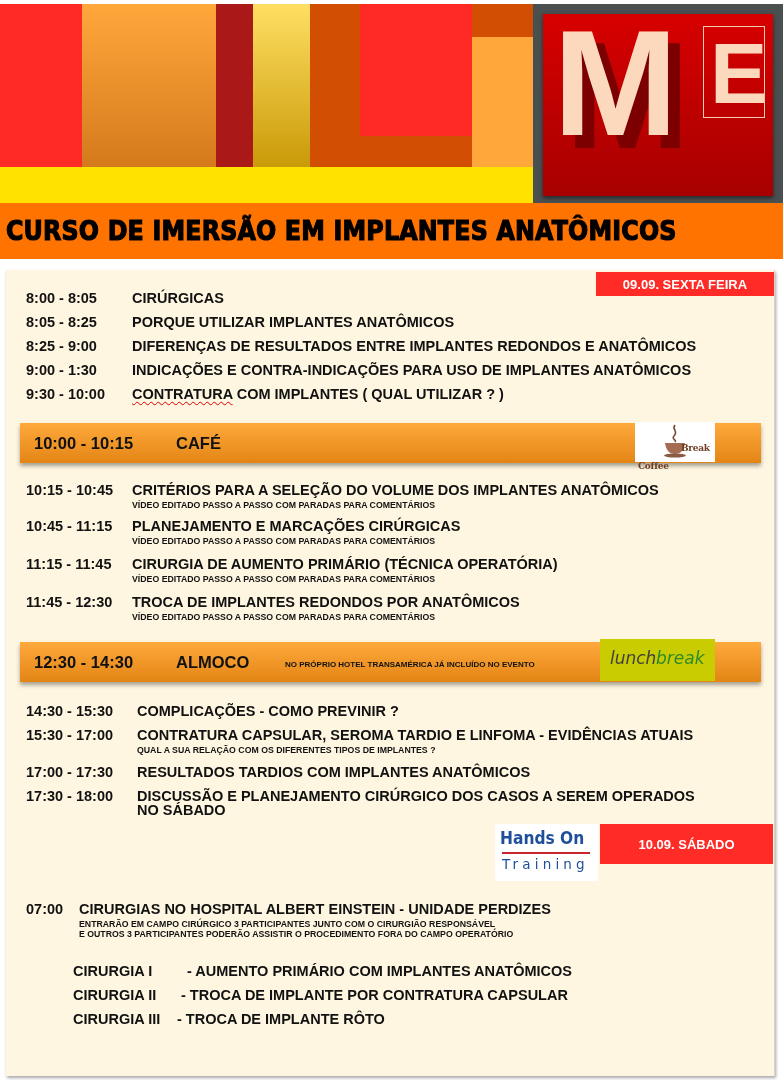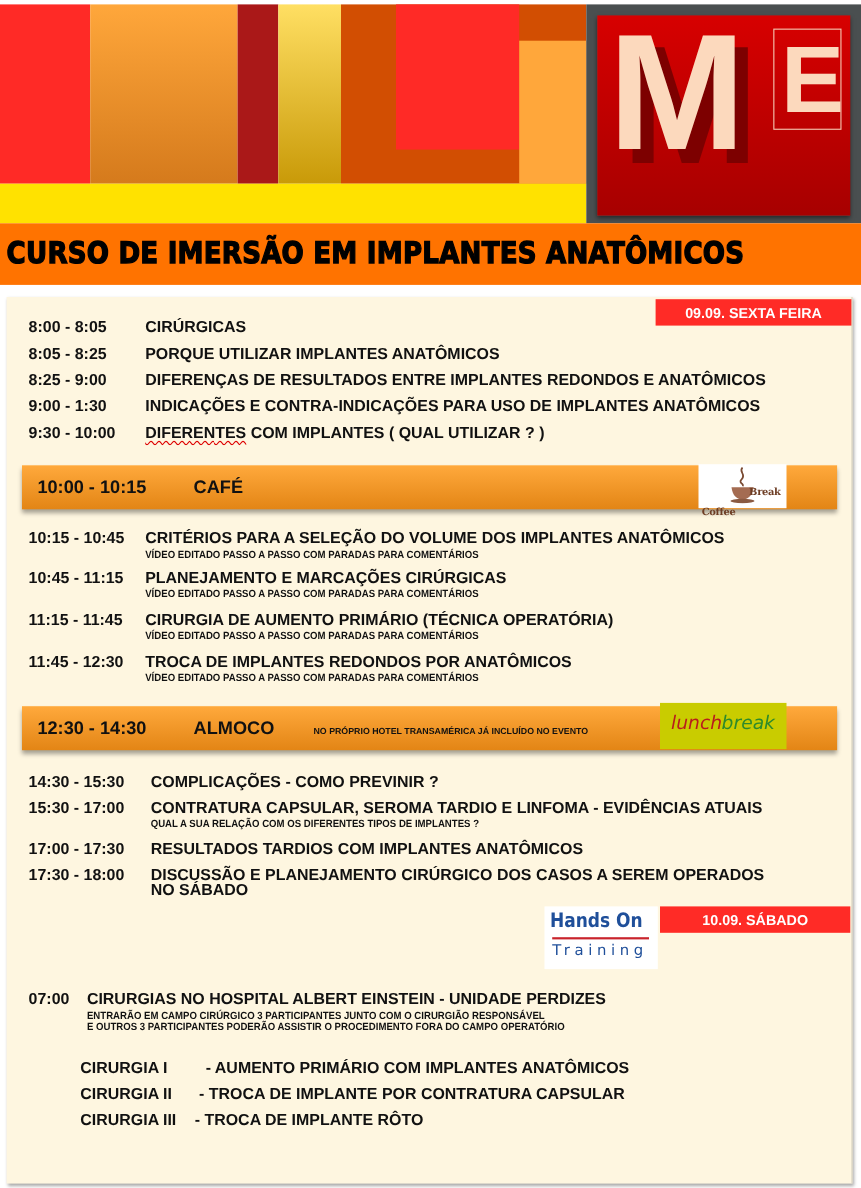--- a/index.html
+++ b/index.html
@@ -40,21 +40,21 @@
           transform: scaleX(0.88); transform-origin: left center; white-space: nowrap;
           -webkit-text-stroke: 1.2px #000; }
 
   
   .panel { position: absolute; left: 6px; top: 270px; width: 769px; height: 806px; background: #fef6e0;
           box-shadow: 1px 2px 3px rgba(0,0,0,.35); border-right: 1px solid #d8d2c2; }
 
   .date-badge { position: absolute; background: #ff2b26; color: #fff; font-weight: bold; font-size: 13px;
           font-family: "Liberation Sans", sans-serif; display: flex; align-items: center; justify-content: center; }
   .date-badge-1 { left: 596px; top: 272px; width: 178px; height: 24px; }
-  .date-badge-2 { left: 600px; top: 824px; width: 173px; height: 24px; }
+  .date-badge-2 { left: 600px; top: 824px; width: 173px; height: 40px; }
 
   .row { position: absolute; font-family: "Liberation Sans", sans-serif; font-weight: bold; font-size: 14.5px;
           line-height: 17px; color: #111; white-space: nowrap; }
   .row .time { display: inline-block; }
   .row .label { display: inline-block; }
   .sub { position: absolute; font-family: "Liberation Sans", sans-serif; font-weight: bold; font-size: 9.5px;
           line-height: 11px; color: #111; white-space: nowrap; transform: scaleX(0.92); transform-origin: left center; }
   .spell { text-decoration: underline wavy #d00; text-decoration-thickness: 1px; text-underline-offset: 2px; }
 
   
@@ -66,21 +66,21 @@
           color: #111; white-space: nowrap; }
 
   .coffee-logo { position: absolute; left: 635px; top: 422px; width: 80px; height: 40px; background: #fff;
           font-family: "DejaVu Serif", serif; font-size: 9px; color: #6d3d24; }
   .coffee-logo .cw1 { position: absolute; left: 3px; top: 39px; font-weight: bold; letter-spacing: -0.3px; }
   .coffee-logo .cw2 { position: absolute; left: 46px; top: 21px; font-weight: bold; letter-spacing: -0.3px; }
   .coffee-logo svg { position: absolute; left: 28px; top: 2px; }
 
   .lunch-logo { position: absolute; left: 600px; top: 639px; width: 115px; height: 42px; background: #c9cc00;
           font-family: "DejaVu Sans", sans-serif; font-style: italic; font-size: 17px; line-height: 42px; }
-  .lunch-logo .lw1 { position: absolute; left: 10px; top: -2px; color: #b91c1c; }
+  .lunch-logo .lw1 { position: absolute; left: 10px; top: -2px; color: #404040; }
   .lunch-logo .lw2 { position: absolute; left: 56px; top: -2px; color: #2d8a2b; }
 
   .hands-logo { position: absolute; left: 495px; top: 824px; width: 103px; height: 57px; background: #fff; }
   .hands-logo .h1 { position: absolute; left: 5px; top: 3px; font-family: "DejaVu Sans", sans-serif; font-weight: bold;
           font-size: 18px; line-height: 22px; color: #1f4f9a; transform: scaleX(0.86); transform-origin: left center; white-space: nowrap; }
   .hands-logo .hline { position: absolute; left: 7px; top: 28px; width: 88px; height: 2px; background: #c9242c; }
   .hands-logo .h2 { position: absolute; left: 7px; top: 32px; font-family: "DejaVu Sans", sans-serif;
           font-size: 13.5px; letter-spacing: 4.2px; color: #1f4f9a; white-space: nowrap; }
 </style>
 </head>
@@ -121,21 +121,21 @@
 <div class="row" style="left:26px; top:314px;">
   <span class="time" style="width:106px;">8:05 - 8:25</span><span class="label">PORQUE UTILIZAR IMPLANTES ANATÔMICOS</span>
 </div>
 <div class="row" style="left:26px; top:338px;">
   <span class="time" style="width:106px;">8:25 - 9:00</span><span class="label">DIFERENÇAS DE RESULTADOS ENTRE IMPLANTES REDONDOS E ANATÔMICOS</span>
 </div>
 <div class="row" style="left:26px; top:362px;">
   <span class="time" style="width:106px;">9:00 - 1:30</span><span class="label">INDICAÇÕES E CONTRA-INDICAÇÕES PARA USO DE IMPLANTES ANATÔMICOS</span>
 </div>
 <div class="row" style="left:26px; top:386px;">
-  <span class="time" style="width:106px;">9:30 - 10:00</span><span class="label"><span class="spell">DIFERENTES</span><span> COM IMPLANTES ( QUAL UTILIZAR ? )</span></span>
+  <span class="time" style="width:106px;">9:30 - 10:00</span><span class="label"><span class="spell">CONTRATURA</span><span> COM IMPLANTES ( QUAL UTILIZAR ? )</span></span>
 </div>
 
 <div class="break-bar" style="top:423px;">
   <span class="bt">10:00  - 10:15</span>
   <span class="bt" style="left:156px;">CAFÉ</span>
 </div>
 <div class="coffee-logo">
   <svg width="24" height="34" viewBox="0 0 24 34">
     <path d="M12 1 C8 5, 16 7, 11 12 C8 15, 14 16, 12 18" stroke="#7a4a32" stroke-width="1.6" fill="none"></path>
     <path d="M2 19 L22 19 C21 27, 17 30, 12 30 C7 30, 3 27, 2 19 Z" fill="#a46c52"></path>

